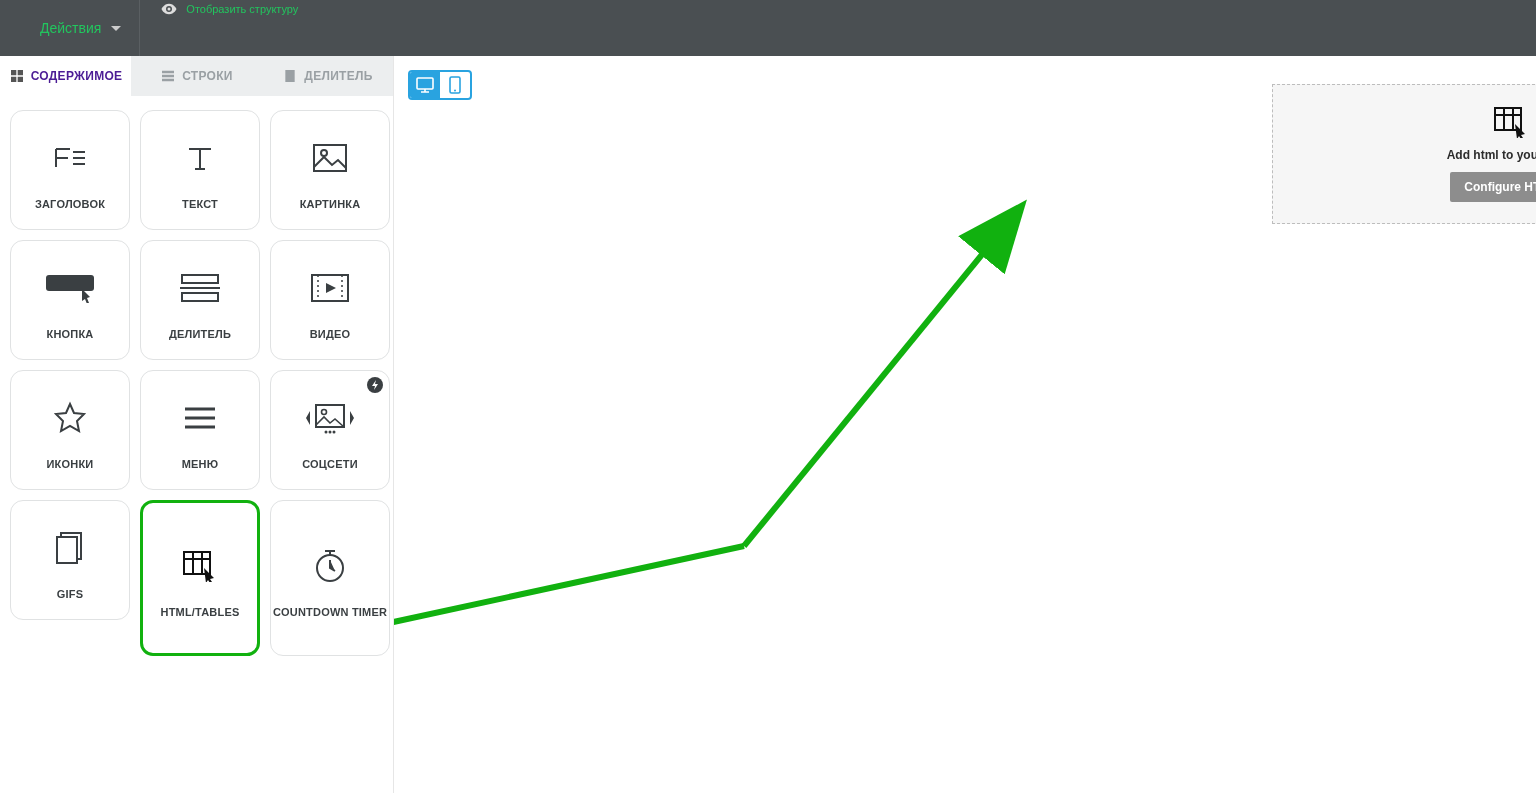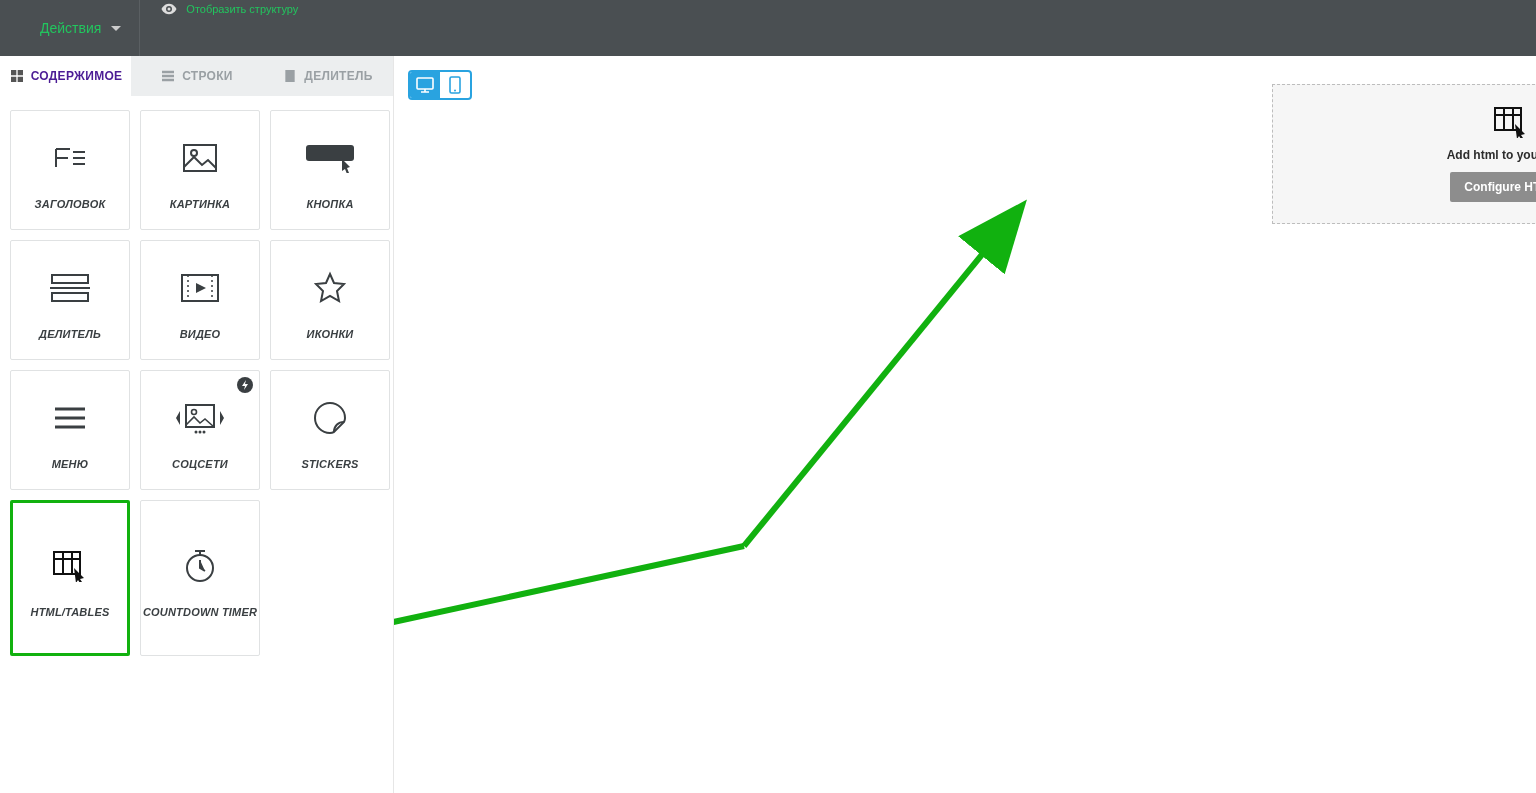--- a/index.html
+++ b/index.html
@@ -15,21 +15,21 @@
   
   .main { display: flex; height: calc(100% - 50px); }
   .sidebar { width: 394px; display: flex; flex-direction: column; border-right: 1px solid #e6e6e6; }
   .tabs { display: flex; height: 40px; }
   .tab { flex: 1; display: flex; align-items: center; justify-content: center; font-size: 12px; font-weight: 600; letter-spacing: 0.3px; cursor: pointer; color: #9aa0a4; background: #eceeef; }
   .tab.active { background: #fff; color: #4c1d95; }
   .tab svg { margin-right: 6px; fill: #9aa0a4; }
   .tab.active svg { fill: #555; }
 
   .grid { display: grid; grid-template-columns: repeat(3, 120px); gap: 10px; padding: 14px 10px; justify-content: start; }
-  .card { position: relative; border: 1px solid #e0e2e3; border-radius: 2px; height: 120px; display: flex; flex-direction: column; align-items: center; justify-content: center; cursor: grab; font-size: 11px; color: #3a3f42; text-align: center; font-weight: 600; font-style: italic; }
+  .card { position: relative; border: 1px solid #e0e2e3; border-radius: 13px; height: 120px; display: flex; flex-direction: column; align-items: center; justify-content: center; cursor: grab; font-size: 11px; color: #3a3f42; text-align: center; font-weight: 600; }
   .card.tall { height: 156px; }
   .card .iconwrap { height: 56px; display: flex; align-items: center; justify-content: center; margin-bottom: 12px; }
   .card svg { fill: #3a3f42; }
   .card .lbl { letter-spacing: 0.2px; line-height: 13px; }
   .card .badge { position: absolute; top: 6px; right: 6px; width: 16px; height: 16px; border-radius: 50%; background: #3a3f42; color: #fff; font-size: 9px; display: flex; align-items: center; justify-content: center; font-weight: bold; }
   .card.highlight { border: 3px solid #11b10f; }
 
   
   .canvas { flex: 1; position: relative; padding: 14px; }
   .device-switch { display: flex; border: 2px solid #29a3e0; border-radius: 4px; overflow: hidden; width: fit-content; }
@@ -87,20 +87,28 @@
     <div class="grid">
 
       <div class="card">
         <div class="iconwrap">
           <svg width="40" height="30" viewBox="0 0 40 30">
               <path fill="none" stroke="#3a3f42" stroke-width="2" d="M6 6v18M6 6h14M6 15h12"></path>
               <path stroke="#3a3f42" stroke-width="2" d="M23 9h12M23 15h12M23 21h12"></path>
             </svg>
         </div>
         <span class="lbl">ЗАГОЛОВОК</span>
+      </div>
+      <div class="card">
+        <div class="iconwrap">
+          <svg width="34" height="34" viewBox="0 0 34 34">
+              <path fill="none" stroke="#3a3f42" stroke-width="2" d="M6 8h22M17 8v20M12 28h10"></path>
+            </svg>
+        </div>
+        <span class="lbl">ТЕКСТ</span>
       </div>
       <div class="card">
         <div class="iconwrap">
           <svg width="36" height="30" viewBox="0 0 36 30">
               <rect x="2" y="2" width="32" height="26" fill="none" stroke="#3a3f42" stroke-width="2"></rect>
               <circle cx="12" cy="10" r="3" fill="none" stroke="#3a3f42" stroke-width="2"></circle>
               <path fill="none" stroke="#3a3f42" stroke-width="2" d="M2 24l10-10 8 8 6-5 8 8"></path>
             </svg>
         </div>
         <span class="lbl">КАРТИНКА</span>
@@ -167,26 +175,26 @@
               <path fill="#3a3f42" d="M4 10l-4 7 4 7zM44 10l4 7-4 7z"></path>
               <circle cx="20" cy="31" r="1.5" fill="#3a3f42"></circle>
               <circle cx="24" cy="31" r="1.5" fill="#3a3f42"></circle>
               <circle cx="28" cy="31" r="1.5" fill="#3a3f42"></circle>
             </svg>
         </div>
         <span class="lbl">СОЦСЕТИ</span>
       </div>
       <div class="card">
         <div class="iconwrap">
-          <svg width="34" height="34" viewBox="0 0 34 34">
-              <path fill="none" stroke="#3a3f42" stroke-width="2" d="M17 2a15 15 0 100 30c2 0 4-1 4-1l10-10s1-2 1-4A15 15 0 0017 2z"></path>
-              <path fill="none" stroke="#3a3f42" stroke-width="2" d="M21 31c0-6 4-10 10-10"></path>
-            </svg>
-        </div>
-        <span class="lbl">STICKERS</span>
+          <svg width="32" height="34" viewBox="0 0 32 34">
+              <rect x="7" y="2" width="20" height="26" fill="none" stroke="#3a3f42" stroke-width="2"></rect>
+              <rect x="3" y="6" width="20" height="26" fill="#fff" stroke="#3a3f42" stroke-width="2"></rect>
+            </svg>
+        </div>
+        <span class="lbl">GIFS</span>
       </div>
 
       <div class="card tall highlight">
         <div class="iconwrap">
           <svg width="36" height="32" viewBox="0 0 36 32">
               <rect x="2" y="2" width="26" height="22" fill="none" stroke="#111" stroke-width="2"></rect>
               <path stroke="#111" stroke-width="2" d="M2 9h26M11 2v22M20 2v22"></path>
               <path fill="#111" d="M22 18l10 10-4 1 2 3-2 1-2-3-2 3z"></path>
             </svg>
         </div>

